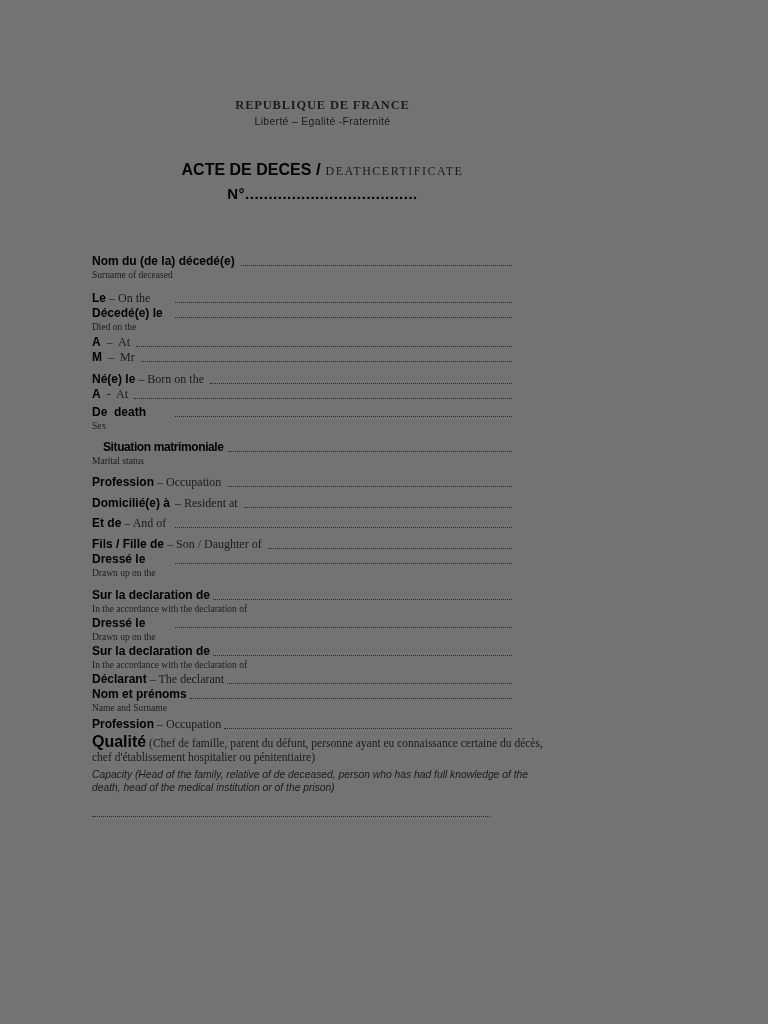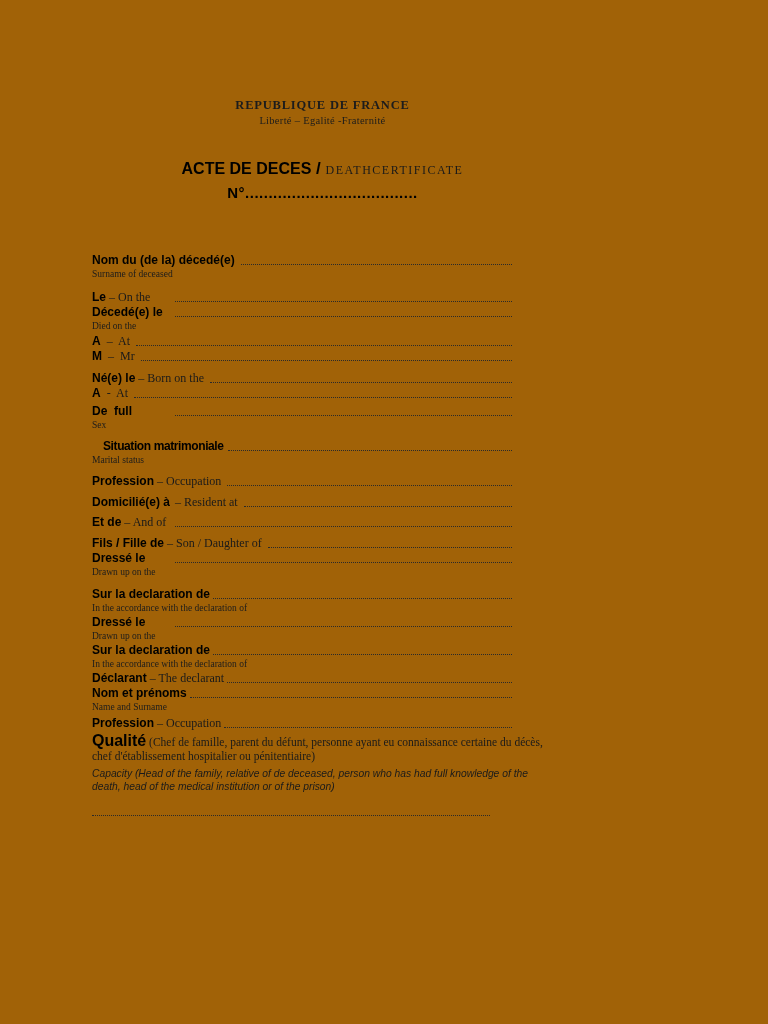--- a/index.html
+++ b/index.html
@@ -1,30 +1,30 @@
 <!DOCTYPE html>
 <html><head>
 <meta charset="utf-8">
 <style>
   html,body{margin:0;padding:0;background:#ffffff;}
   .sheet{
     position:relative;
     width:768px;height:1024px;
-    background:#a16207;
+    background:#737373;
     color:#111;
     overflow:hidden;
   }
   .center-col{width:645px;text-align:center;}
   .header{padding-top:98px;}
   .h1{
     font-family:"Liberation Serif",serif;
     font-size:12.5px;letter-spacing:0.8px;font-weight:600;color:#1c1c1c;
   }
   .h2{
-    font-family:Liberation Serif, serif;
+    font-family:Liberation Sans, sans-serif;
     font-size:10.5px;margin-top:2px;color:#1c1c1c;letter-spacing:0.3px;
   }
   .titleblock{margin-top:32px;}
   .t1{line-height:22px;}
   .t-fr{
     font-family:"Liberation Sans",sans-serif;font-weight:bold;font-size:16px;color:#000;
   }
   .t-sep{
     font-family:"Liberation Sans",sans-serif;font-weight:bold;font-size:17px;color:#000;
   }
@@ -142,21 +142,21 @@
     </div>
     <div class="row">
       <span class="pair">
           <span class="lb">A</span>
           <span class="en">  -  At </span>
         </span>
         <span class="dots"></span>
     </div>
     <div class="row mt3">
       <span class="pair tab80">
-          <span class="lb">De  full</span>
+          <span class="lb">De  death</span>
           <span class="en"></span>
         </span>
         <span class="dots"></span>
     </div>
     <div class="sub">Sex</div>
 
     <div class="row mt8">
       <span class="pair tab133">
           <span class="lb narrow">Situation matrimoniale</span>
           <span class="en"></span>

